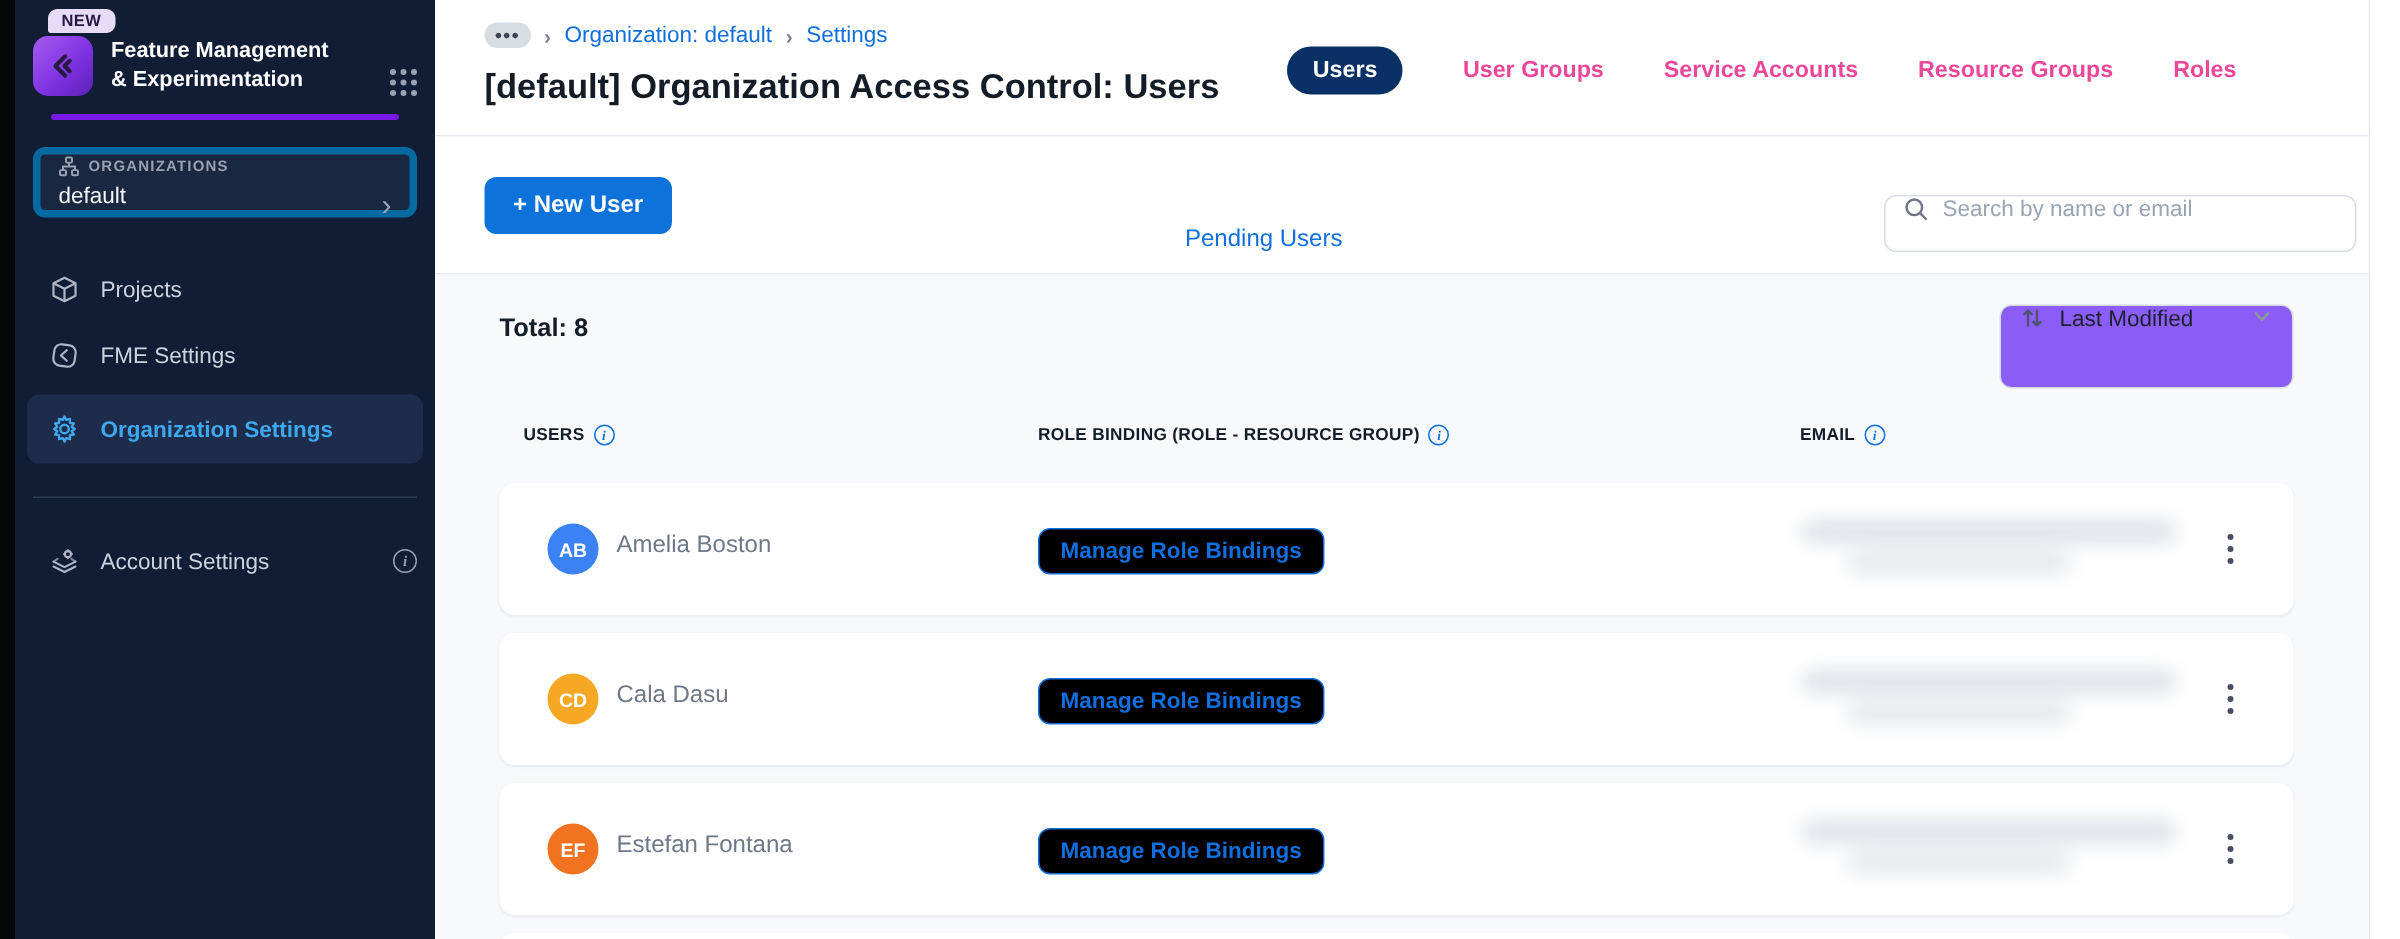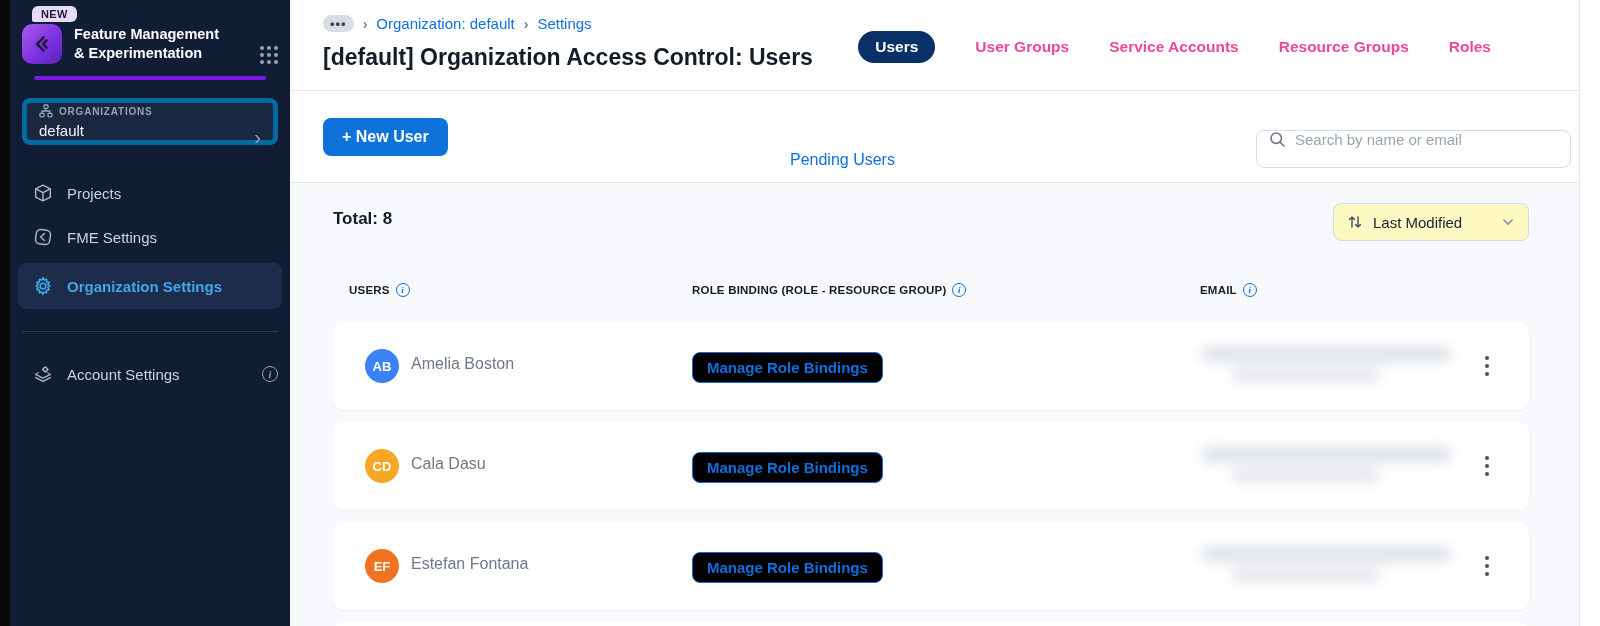--- a/index.html
+++ b/index.html
@@ -63,22 +63,22 @@
   .view-tab { color:#0f6fde; font-size:16px; font-weight:500; padding:0 23px 13px 23px; cursor:pointer; }
   .view-tab.active { font-weight:600; border-bottom:3px solid #0f6fde; }
   .search-wrap { position:absolute; right:8px; top:28px; width:315px; height:38px; background:#fff;
     border:1px solid #d9dee5; border-radius:8px; display:flex; align-items:flex-start; padding:0 12px; gap:9px;margin-top:11px; }
   .search-input { border:none; outline:none; flex:1; font-family:inherit; font-size:15px; color:#2a3342; background:transparent; }
   .search-input::placeholder { color:#9aa4b2; }
 
   
   .content { position:absolute; left:0; top:183px; width:1289px; height:443px; background:#f7f9fc; }
   .total { position:absolute; left:43px; top:26px; font-size:17px; font-weight:700; color:#141c28; }
-  .sort-btn { position:absolute; right:50px; top:20px; width:196px; height:38px; background:#fef9c3;
-    border:1px solid #d5dbe2; border-radius:8px; display:flex; align-items:center; gap:10px;
+  .sort-btn { position:absolute; right:50px; top:20px; width:196px; height:56px; background:#8b5cf6;
+    border:1px solid #d5dbe2; border-radius:8px; display:flex; gap:10px;
     padding:0 13px; cursor:pointer; font-family:inherit; }
   .sort-label { font-size:15px; font-weight:500; color:#1a2230; flex:1; text-align:left; }
 
   .col-heads { position:absolute; top:100px; left:0; right:0; height:16px; }
   .col-head { position:absolute; display:flex; align-items:center; gap:6px; font-size:11.5px;
     font-weight:700; color:#141c28; letter-spacing:.2px; white-space:nowrap; }
   .ch-users { left:59px; } .ch-role { left:402px; } .ch-email { left:910px; }
 
   .info-icon { width:14px; height:14px; border:1.3px solid #0f6fde; border-radius:50%; color:#0f6fde;
     font-size:9px; font-weight:700; display:inline-flex; align-items:center; justify-content:center;

